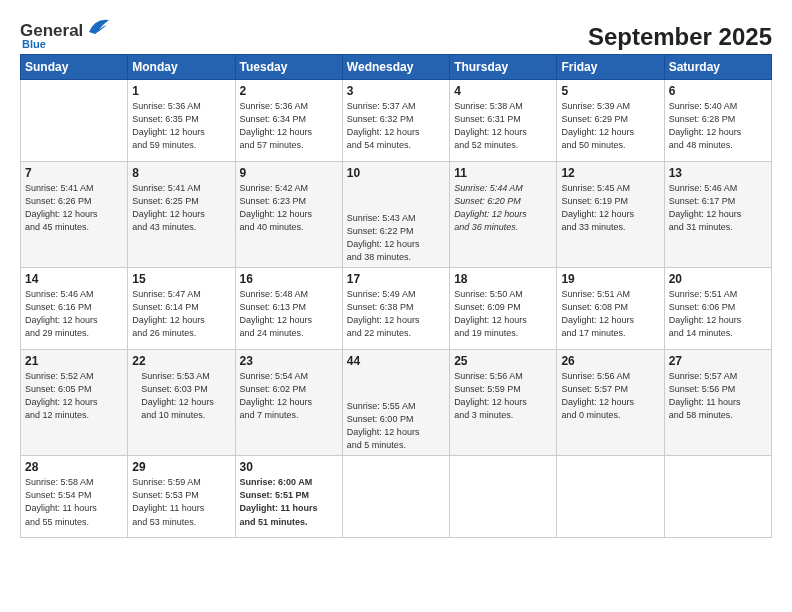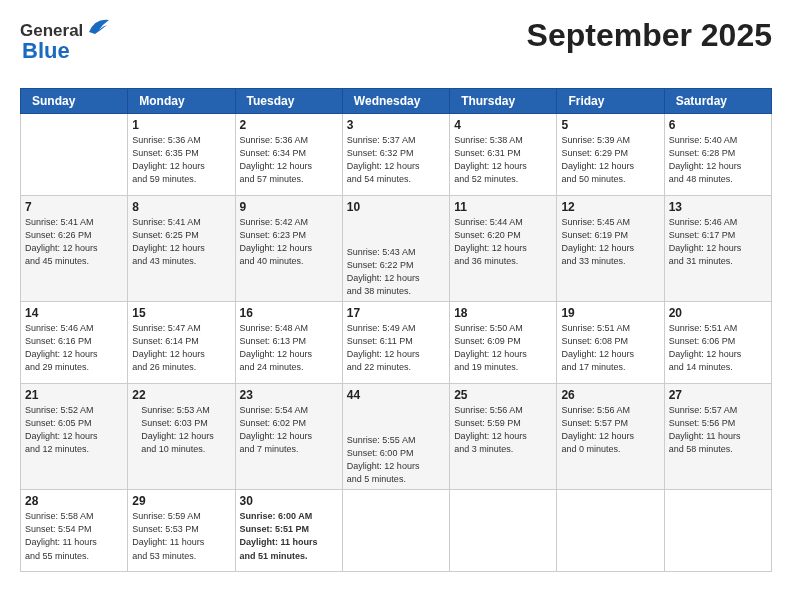--- a/index.html
+++ b/index.html
@@ -12,52 +12,52 @@
     }
     .page {
       width: 792px;
       height: 612px;
       padding: 18px 20px 10px 20px;
       background: #fff;
     }
     .header {
       display: flex;
       justify-content: space-between;
-      align-items: flex-start;
-      margin-bottom: 24px;
+      align-items: flex-end;
+      margin-bottom: 4px;
     }
     .logo {
       display: flex;
       flex-direction: column;
       align-items: flex-start;
     }
     .title-block {
       text-align: right;
     }
     .month-title {
-      font-size: 32px;
+      font-size: 24px;
       font-weight: bold;
       color: #222;
       line-height: 1.1;
     }
     .location {
       font-size: 14px;
       color: #444;
     }
     table {
       width: 100%;
       border-collapse: collapse;
       table-layout: fixed;
     }
     thead tr th {
       background: #2563b0;
       color: #fff;
       font-size: 12px;
       font-weight: bold;
-      padding: 5px 11px;
+      padding: 5px 4px;
       text-align: left;
       border: 1px solid #1a4e9c;
     }
     tbody tr td {
       border: 1px solid #ccc;
       vertical-align: top;
       padding: 4px 4px 3px 4px;
       font-size: 9.5px;
       color: #333;
       height: 82px;
@@ -93,21 +93,21 @@
       <div style="display:flex;align-items:center;">
         <div style="font-size:17px;font-weight:bold;color:#333;line-height:1;">
           <span style="color:#333;">General</span>
         </div>
         <div style="margin-left:2px;margin-top:-2px;">
           <svg width="28" height="22" viewBox="0 0 28 22">
             <path d="M4,16 Q10,2 24,4 Q18,8 14,14 Q18,10 22,9 Q16,14 10,18 Z" fill="#1a6bbf"></path>
           </svg>
         </div>
       </div>
-      <div style="font-size:22px;font-weight:bold;color:#1a6bbf;margin-top:-4px;margin-left:2px;">Blue</div>
+      <div style="font-size:11px;font-weight:bold;color:#1a6bbf;margin-top:-4px;margin-left:2px;">Blue</div>
     </div>
     <div class="title-block">
       <div class="month-title">September 2025</div>
     </div>
   </div>
 
   <table>
     <thead>
       <tr>
       <th>Sunday</th>
@@ -189,21 +189,21 @@
           </td>
           <td>
             <span class="day-num">10</span>
             <div class="day-info" style="white-space: pre-line; margin-top: 32px;">Sunrise: 5:43 AM
 Sunset: 6:22 PM
 Daylight: 12 hours
 and 38 minutes.</div>
           </td>
           <td>
             <span class="day-num">11</span>
-            <div class="day-info" style="white-space: pre-line;">Sunrise: 5:44 AM
+            <div class="day-info" style="white-space: pre-line; font-style: italic;">Sunrise: 5:44 AM
 Sunset: 6:20 PM
 Daylight: 12 hours
 and 36 minutes.</div>
           </td>
           <td>
             <span class="day-num">12</span>
             <div class="day-info" style="white-space: pre-line;">Sunrise: 5:45 AM
 Sunset: 6:19 PM
 Daylight: 12 hours
 and 33 minutes.</div>
@@ -234,21 +234,21 @@
           <td>
             <span class="day-num">16</span>
             <div class="day-info" style="white-space: pre-line;">Sunrise: 5:48 AM
 Sunset: 6:13 PM
 Daylight: 12 hours
 and 24 minutes.</div>
           </td>
           <td>
             <span class="day-num">17</span>
             <div class="day-info" style="white-space: pre-line;">Sunrise: 5:49 AM
-Sunset: 6:11 PM
+Sunset: 6:38 PM
 Daylight: 12 hours
 and 22 minutes.</div>
           </td>
           <td>
             <span class="day-num">18</span>
             <div class="day-info" style="white-space: pre-line;">Sunrise: 5:50 AM
 Sunset: 6:09 PM
 Daylight: 12 hours
 and 19 minutes.</div>
           </td>

